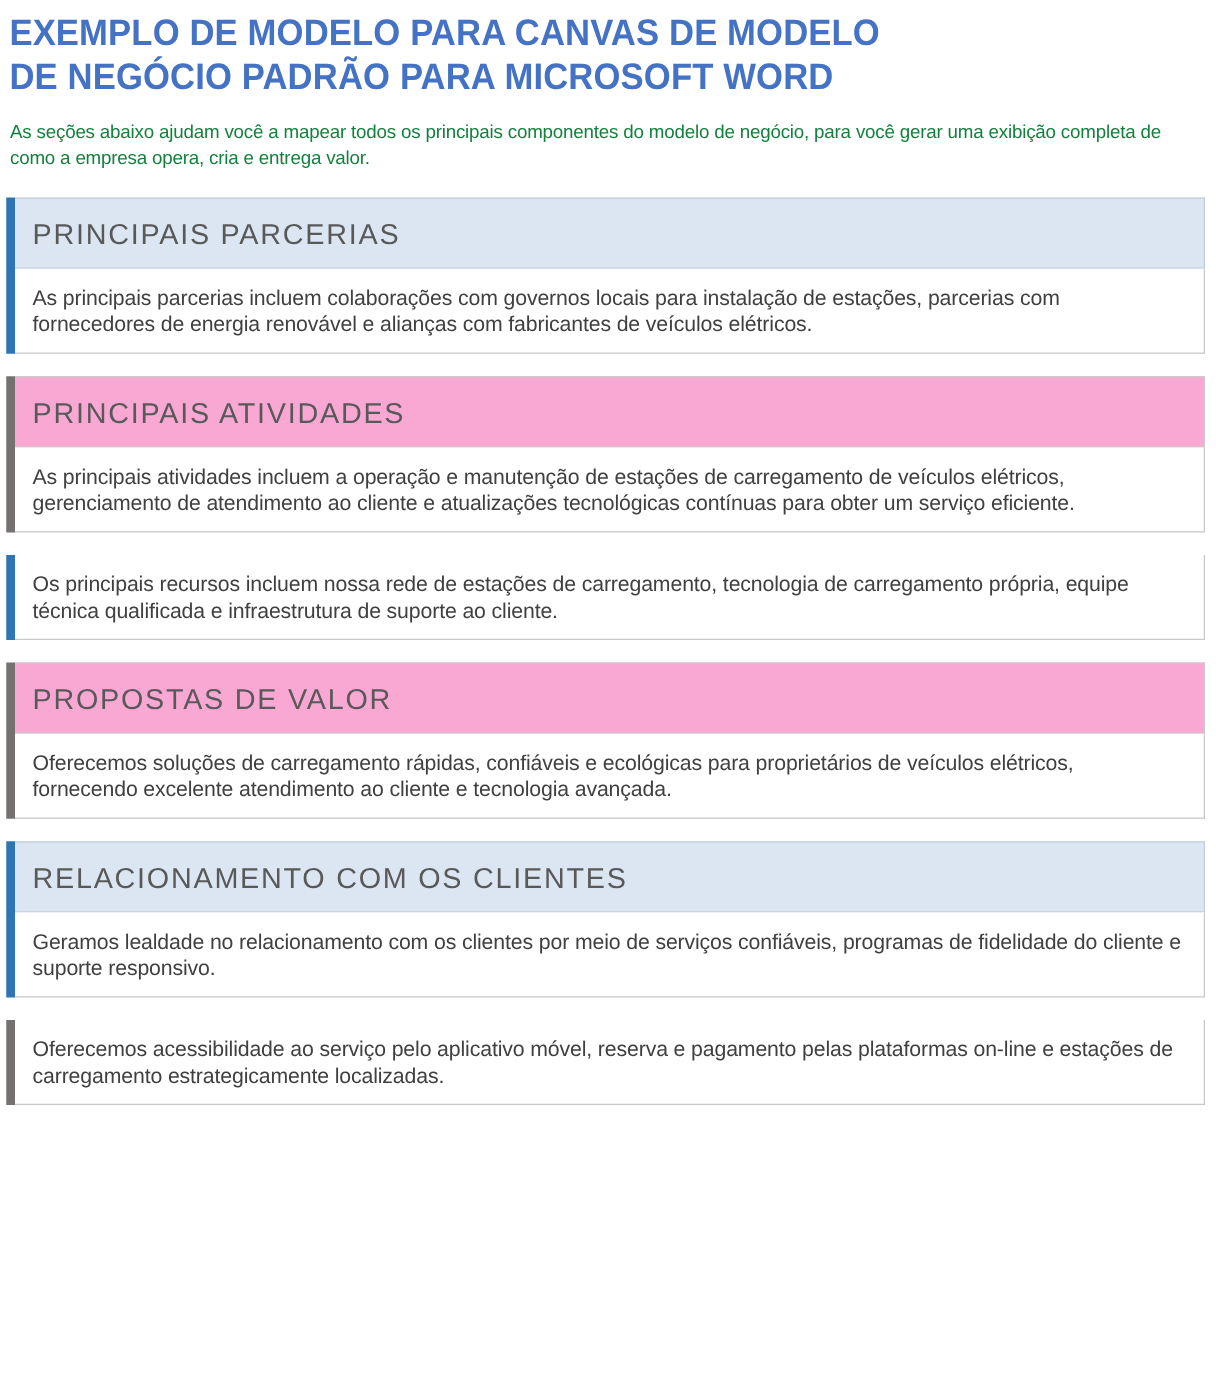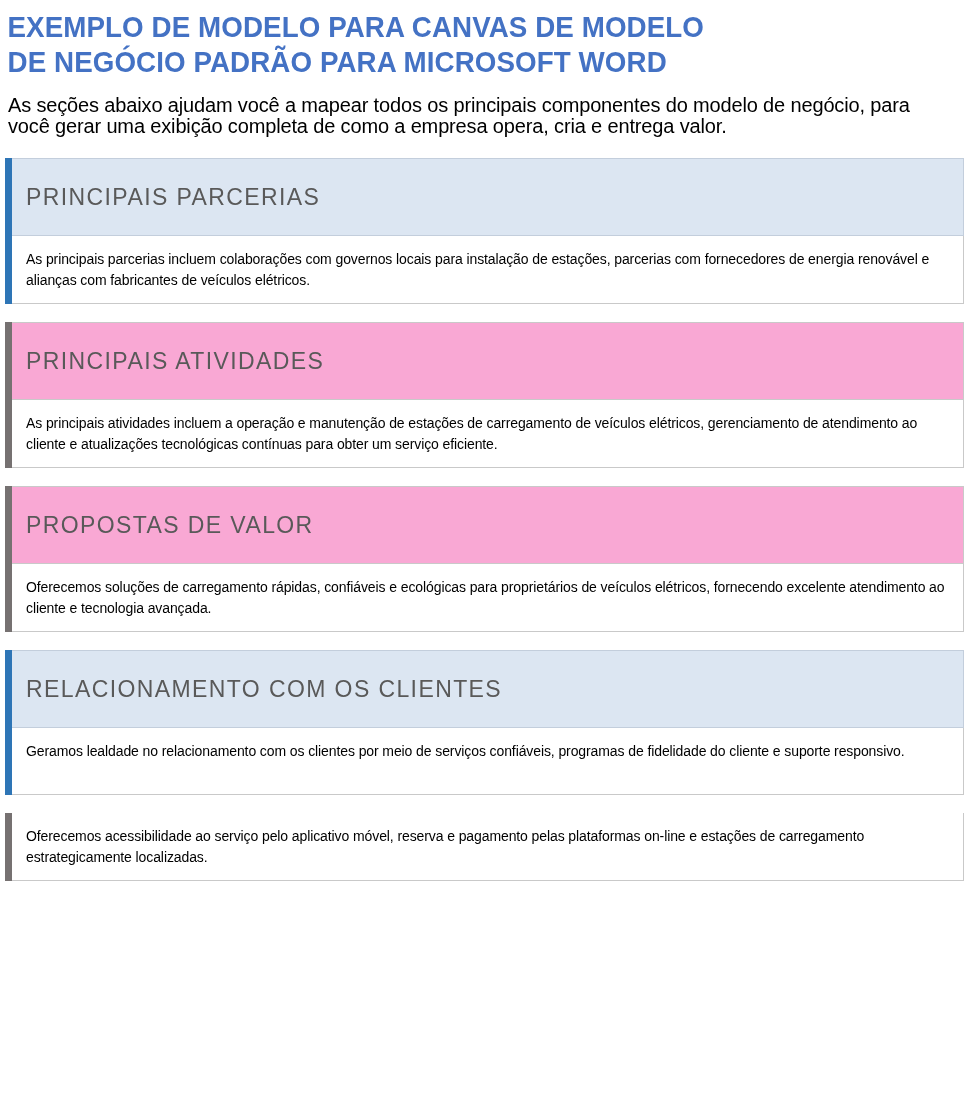--- a/index.html
+++ b/index.html
@@ -35,22 +35,22 @@
     text-transform: uppercase;
     transform: scaleX(0.94);
     transform-origin: left top;
     white-space: pre-line;
   }
 
   
   .doc-intro {
     margin: 0;
     padding: 16px 20px 0 8px;
-    color: #000000;
-    font-size: 20px;
+    color: #15803d;
+    font-size: 15px;
     line-height: 21px;
     letter-spacing: -0.15px;
     max-width: 950px;
   }
 
   
   .sections {
     margin-top: 21px;
     padding: 0 9px 0 5px;
   }
@@ -67,21 +67,21 @@
     left: 0;
     top: 0;
     bottom: 0;
     width: 7px;
   }
   .section.accent-blue .accent-stripe { background: #2E75B6; }
   .section.accent-grey .accent-stripe { background: #767171; }
 
   .section-header {
     box-sizing: border-box;
-    height: 78px;
+    height: 57px;
     display: flex;
     align-items: center;
     padding: 0 14px;
     border: 1px solid #C9C9C9;
     border-left: none;
   }
   .section.accent-blue .section-header {
     background: #DCE6F2;
     border-color: #C3CEDC;
   }
@@ -101,22 +101,22 @@
   .section-body {
     box-sizing: border-box;
     background: #ffffff;
     border: 1px solid #C9C9C9;
     border-left: none;
     border-top: none;
     min-height: 67px;
     padding: 13px 16px 12px 14px;
   }
   .section-text {
-    color: #000000;
-    font-size: 14px;
+    color: #404040;
+    font-size: 17px;
     line-height: 21px;
     letter-spacing: -0.1px;
     margin: 0;
   }
 </style>
 </head>
 <body>
 
 <div class="page">
 
@@ -142,20 +142,23 @@
       <div class="section-header">
         <span class="section-title">PRINCIPAIS ATIVIDADES</span>
       </div>
       <div class="section-body">
         <p class="section-text">As principais atividades incluem a operação e manutenção de estações de carregamento de veículos elétricos, gerenciamento de atendimento ao cliente e atualizações tecnológicas contínuas para obter um serviço eficiente.</p>
       </div>
     </div>
 
     <div class="section accent-blue">
       <span class="accent-stripe"></span>
+      <div class="section-body">
+        <p class="section-text">Os principais recursos incluem nossa rede de estações de carregamento, tecnologia de carregamento própria, equipe técnica qualificada e infraestrutura de suporte ao cliente.</p>
+      </div>
     </div>
 
     <div class="section accent-grey">
       <span class="accent-stripe"></span>
       <div class="section-header">
         <span class="section-title">PROPOSTAS DE VALOR</span>
       </div>
       <div class="section-body">
         <p class="section-text">Oferecemos soluções de carregamento rápidas, confiáveis e ecológicas para proprietários de veículos elétricos, fornecendo excelente atendimento ao cliente e tecnologia avançada.</p>
       </div>

